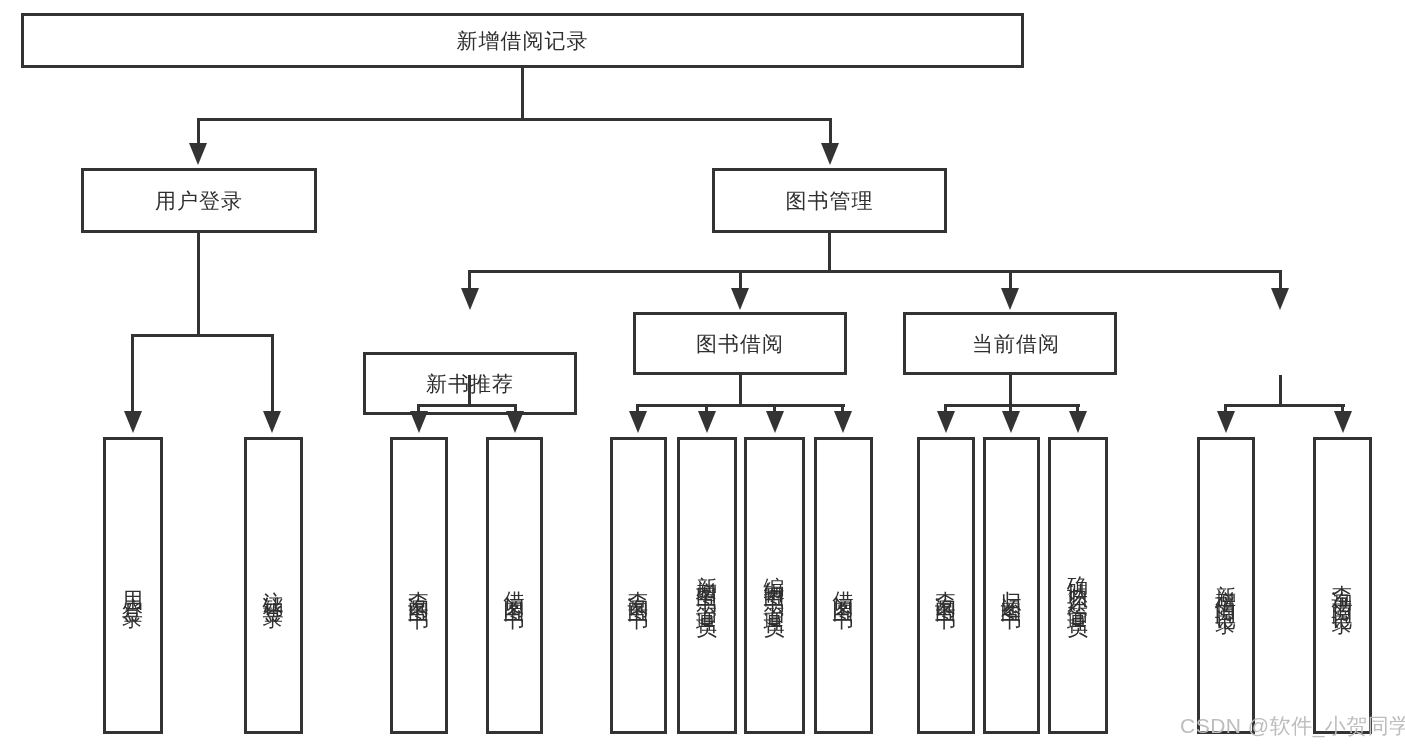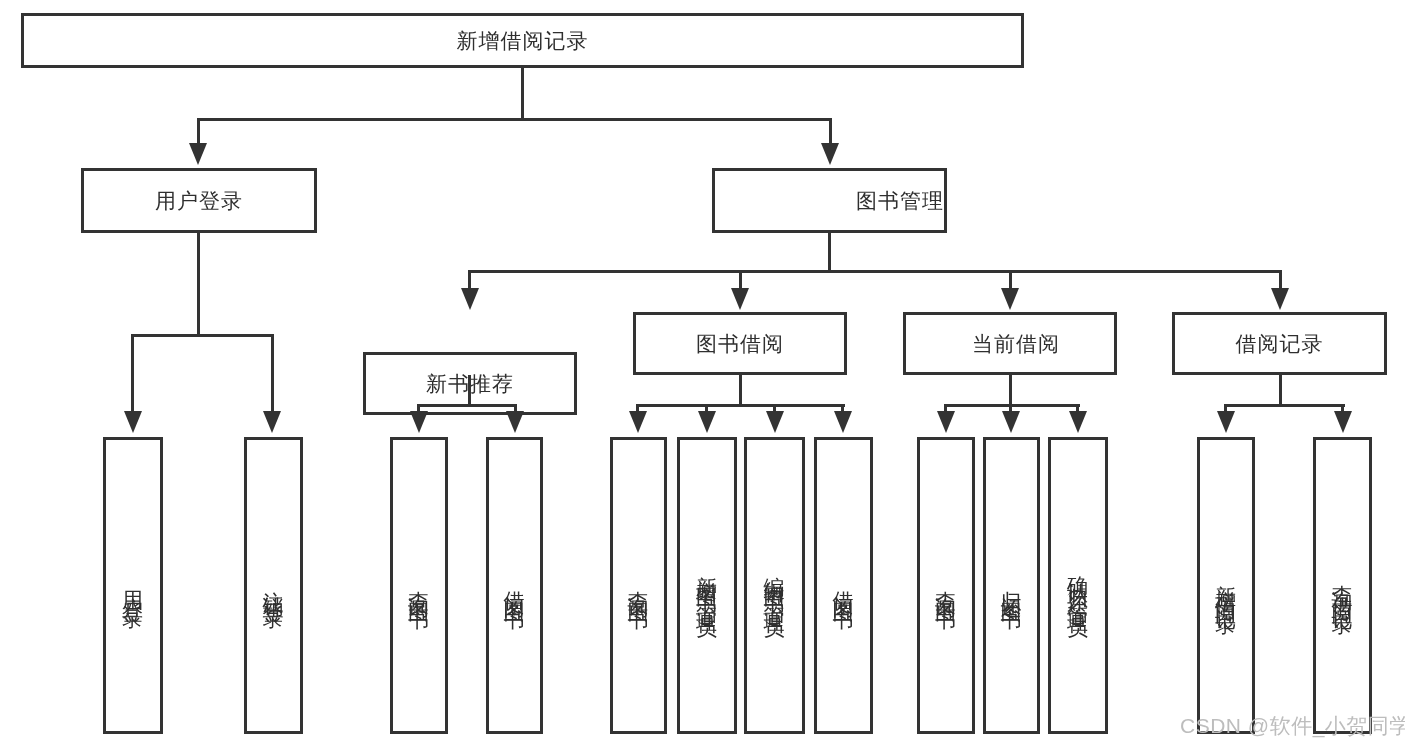--- a/index.html
+++ b/index.html
@@ -72,21 +72,21 @@
   <div class="vline" style="left:521px; top:68px; width:3px; height:52px;"></div>
   <div class="hline" style="left:197px; top:118px; width:635px; height:3px;"></div>
   <div class="vline" style="left:197px; top:118px; width:3px; height:28px;"></div>
   <div class="arrowhead" style="left:189px; top:143px;"></div>
   <div class="vline" style="left:829px; top:118px; width:3px; height:28px;"></div>
   <div class="arrowhead" style="left:821px; top:143px;"></div>
 
   <div class="node" style="left:81px; top:168px; width:236px; height:65px;">
     <span>用户登录</span>
   </div>
-  <div class="node" style="left:712px; top:168px; width:235px; height:65px;justify-content:flex-end;">
+  <div class="node" style="left:712px; top:168px; width:235px; height:65px;">
     <span>图书管理</span>
   </div>
 
   <div class="vline" style="left:197px; top:233px; width:3px; height:103px;"></div>
   <div class="hline" style="left:131px; top:334px; width:143px; height:3px;"></div>
   <div class="vline" style="left:131px; top:334px; width:3px; height:78px;"></div>
   <div class="arrowhead" style="left:124px; top:411px;"></div>
   <div class="vline" style="left:271px; top:334px; width:3px; height:78px;"></div>
   <div class="arrowhead" style="left:263px; top:411px;"></div>
 
@@ -102,23 +102,20 @@
   <div class="arrowhead" style="left:1271px; top:288px;"></div>
 
   <div class="node" style="left:363px; top:312px; width:214px; height:63px;margin-top:40px;">
     <span>新书推荐</span>
   </div>
   <div class="node" style="left:633px; top:312px; width:214px; height:63px;">
     <span>图书借阅</span>
   </div>
   <div class="node" style="left:903px; top:312px; width:214px; height:63px;padding-left:12px;">
     <span>当前借阅</span>
-  </div>
-  <div class="node" style="left:1172px; top:312px; width:215px; height:63px;">
-    <span>借阅记录</span>
   </div>
 
   <div class="vline" style="left:468px; top:375px; width:3px; height:31px;"></div>
   <div class="hline" style="left:417px; top:404px; width:100px; height:3px;"></div>
   <div class="vline" style="left:417px; top:404px; width:3px; height:8px;"></div>
   <div class="arrowhead" style="left:410px; top:411px;"></div>
   <div class="vline" style="left:514px; top:404px; width:3px; height:8px;"></div>
   <div class="arrowhead" style="left:506px; top:411px;"></div>
 
   <div class="vline" style="left:739px; top:375px; width:3px; height:31px;"></div>

